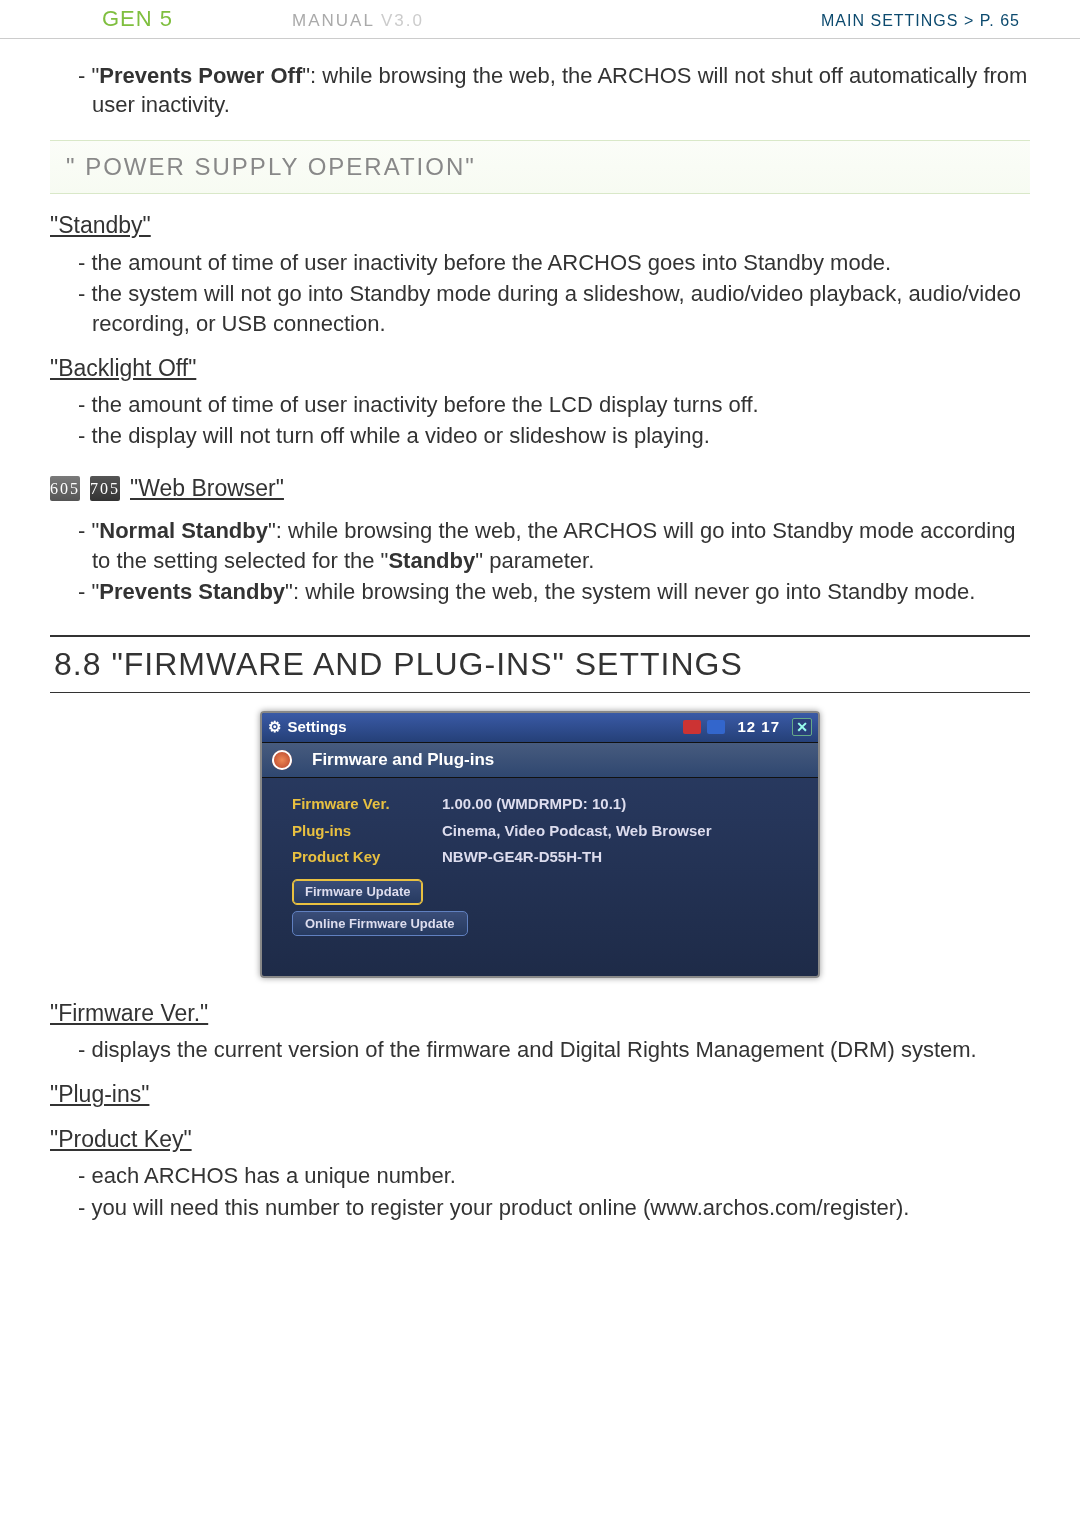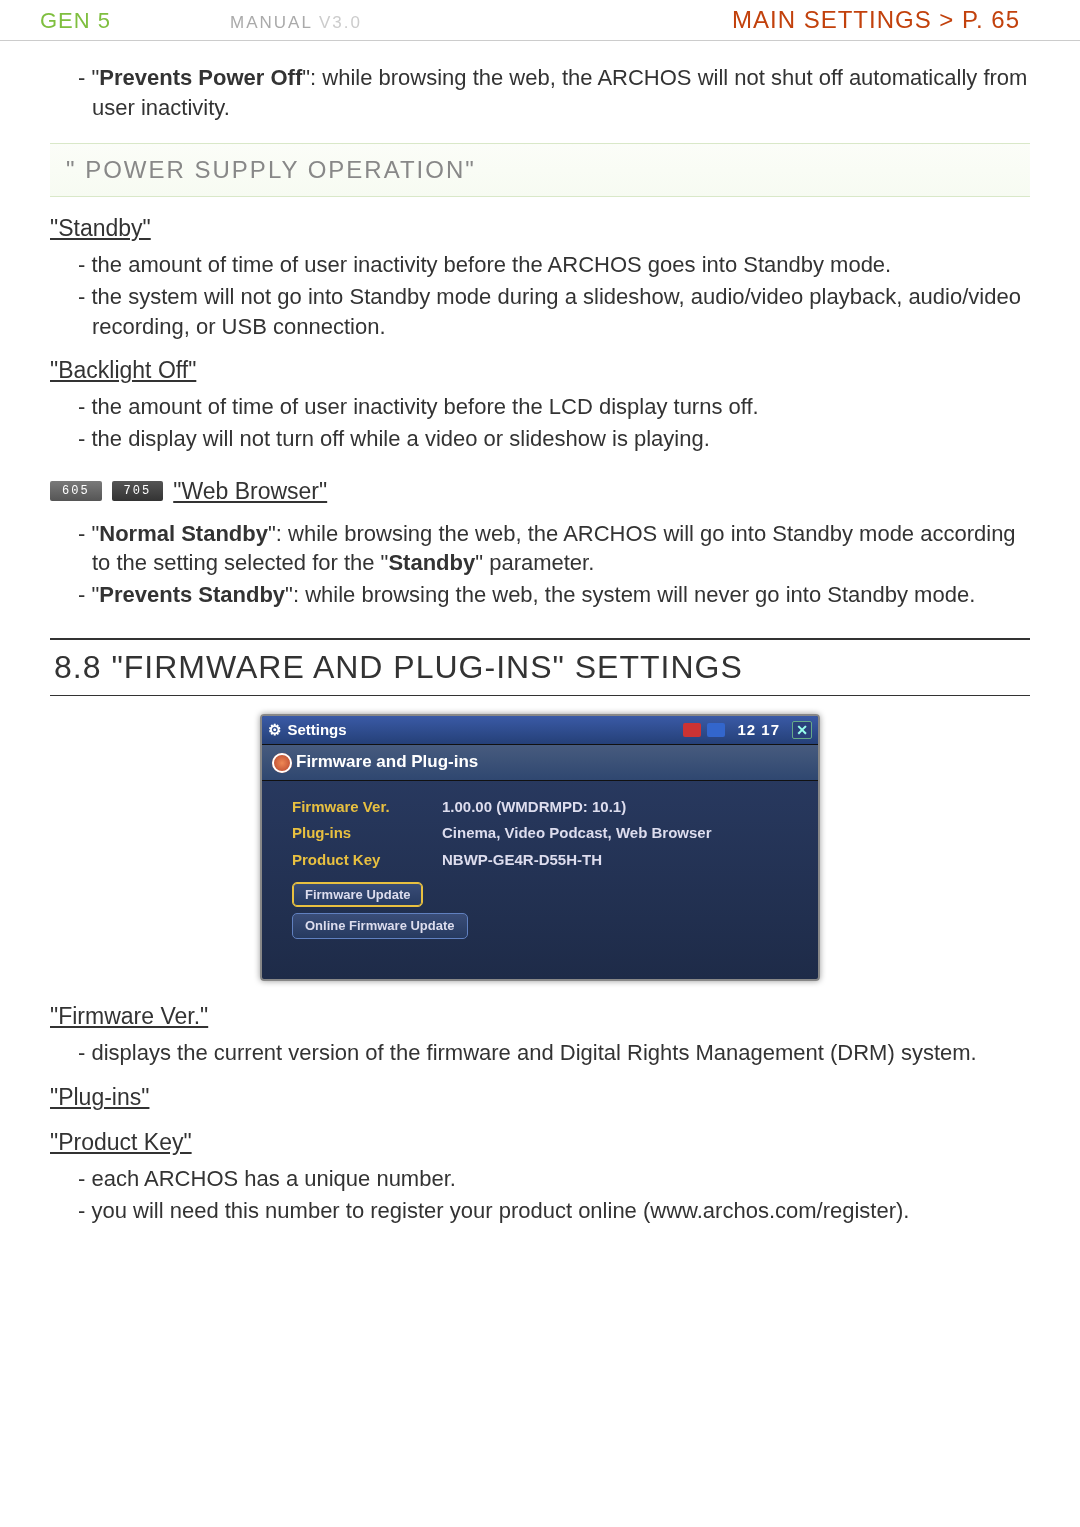--- a/index.html
+++ b/index.html
@@ -10,40 +10,40 @@
     margin: 0 auto;
     color: #333;
     font-size: 22px;
     line-height: 1.35;
   }
   .page-wrap { padding: 10px 40px 40px 40px; }
   .top-bar {
     display: flex;
     align-items: baseline;
     border-bottom: 1px solid #ccc;
-    padding: 4px 60px 4px 40px;
+    padding: 4px 60px 4px 102px;
     font-family: "Arial Narrow", Arial, sans-serif;
     letter-spacing: 1px;
   }
   .top-left {
     color: #7fbf3f;
     font-size: 22px;
     font-weight: 400;
     flex: 0 0 190px;
   }
   .top-mid {
     color: #aaa;
     font-size: 17px;
     letter-spacing: 2px;
   }
   .top-mid span.ver { color: #ccc; }
   .top-right {
     margin-left: auto;
-    color: #c2410c;
-    font-size: 24px;
+    color: #0c4a6e;
+    font-size: 16px;
     letter-spacing: 1px;
   }
   .content { padding: 12px 10px 0 10px; }
   ul.dash { list-style: none; padding-left: 28px; }
   ul.dash li {
     text-indent: -14px;
     padding-left: 14px;
     margin-bottom: 2px;
   }
   ul.dash li::before { content: "- "; }
@@ -67,25 +67,25 @@
   }
   .badges-row {
     display: flex;
     align-items: center;
     gap: 10px;
     margin: 22px 0 12px 0;
   }
   .badge {
     background: linear-gradient(#7a7a7a,#555);
     color: #fff;
-    font-size: 12px;
-    padding: 2px 12px;
+    font-size: 16px;
+    padding: 2px 0;
     border-radius: 2px;
     letter-spacing: 2px;
-    font-family: Liberation Mono, monospace;
+    font-family: Liberation Serif, serif;
   }
   .badge.dark { background: linear-gradient(#555,#333); }
   .h2 {
     font-size: 32px;
     font-weight: 400;
     letter-spacing: 1px;
     border-top: 2px solid #333;
     border-bottom: 1px solid #333;
     padding: 6px 4px;
     margin: 28px 0 18px 0;
@@ -114,21 +114,21 @@
   .panel-title .spacer { flex:1; }
   .status-ico { width:18px; height:14px; background:#c33; border-radius:2px; display:inline-block;}
   .status-ico.blue { background:#36c; }
   .panel-title .clock { font-weight:bold; letter-spacing:1px; margin:0 6px;}
   .panel-title .close {
     background:#2a407a; border:1px solid #6a8; color:#9fe;
     width:20px; height:18px; display:flex; align-items:center; justify-content:center;
     font-size:14px; border-radius:2px;
   }
   .panel-sub {
-    display:flex; align-items:center; gap:4px;
+    display:flex; align-items:center; gap:20px;
     background: linear-gradient(#475b7e,#2f4770);
     padding:6px 10px; font-weight:bold; font-size:17px;
     border-top:1px solid #111; border-bottom:1px solid #111;
   }
   .gear { width:20px; height:20px; border-radius:50%; background:radial-gradient(#e85,#a32); box-shadow:0 0 0 2px #fff inset;}
   .panel-body { padding: 10px 18px 40px 30px; }
   .prow { display:flex; margin:6px 0; font-weight:bold; }
   .plabel { width:150px; color:#e8c040; }
   .pval { color:#dde;text-align:right; }
   .pbtn {

